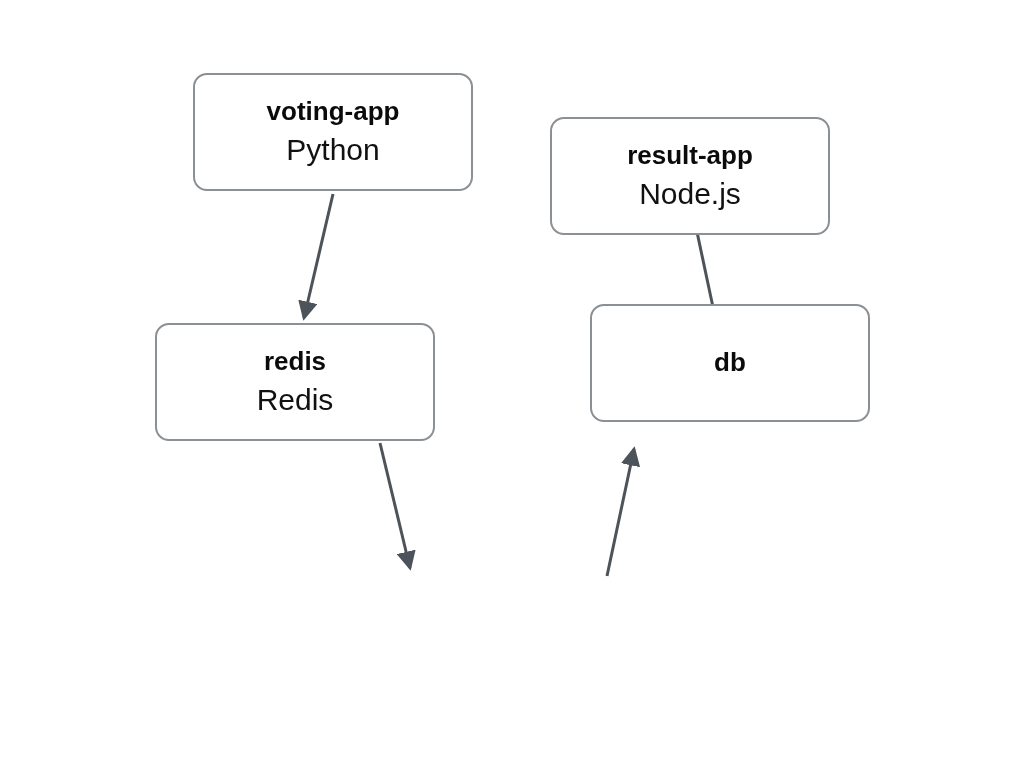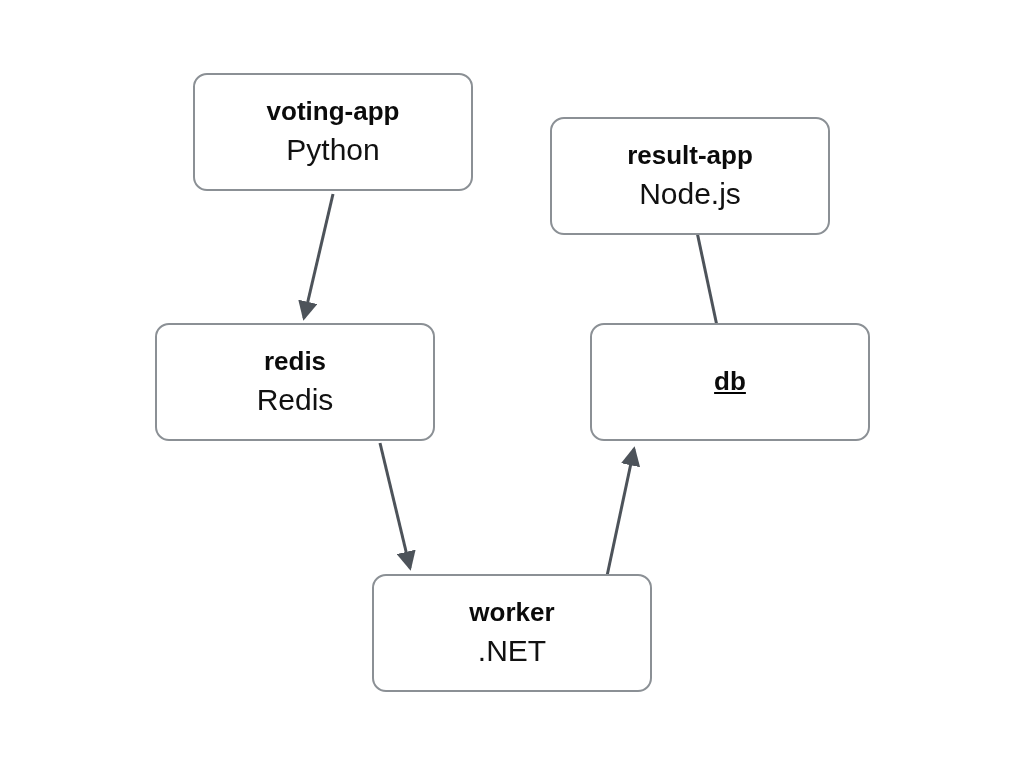--- a/index.html
+++ b/index.html
@@ -52,21 +52,21 @@
   }
   .node-subtitle {
     font-size: 30px;
     font-weight: normal;
     color: #111111;
     line-height: 1.2;
   }
   .node-voting-app { left: 193px; top: 73px; }
   .node-result-app { left: 550px; top: 73px; margin-top: 44px; }
   .node-redis      { left: 155px; top: 323px; text-align: right; }
-  .node-db         { left: 590px; top: 323px; text-decoration: underline; }
+  .node-db         { left: 590px; top: 304px; }
   .node-worker     { left: 372px; top: 574px; }
 </style>
 </head>
 <body>
 
 <div class="canvas">
 
   <svg class="edges-layer" viewBox="0 0 1024 768" xmlns="http://www.w3.org/2000/svg">
     <defs>
       <marker id="arrowhead" viewBox="0 0 10 10" refX="8.5" refY="5" markerWidth="6.5" markerHeight="6.5" orient="auto-start-reverse">
@@ -91,18 +91,14 @@
 
   <div class="node node-redis">
     <div class="node-title">redis</div>
     <div class="node-subtitle">Redis</div>
   </div>
 
   <div class="node node-db">
     <div class="node-title">db</div>
   </div>
 
-  <div class="node node-worker">
-    <div class="node-title">worker</div>
-    <div class="node-subtitle">.NET</div>
-  </div>
 
 </div>
 
 </body></html>

